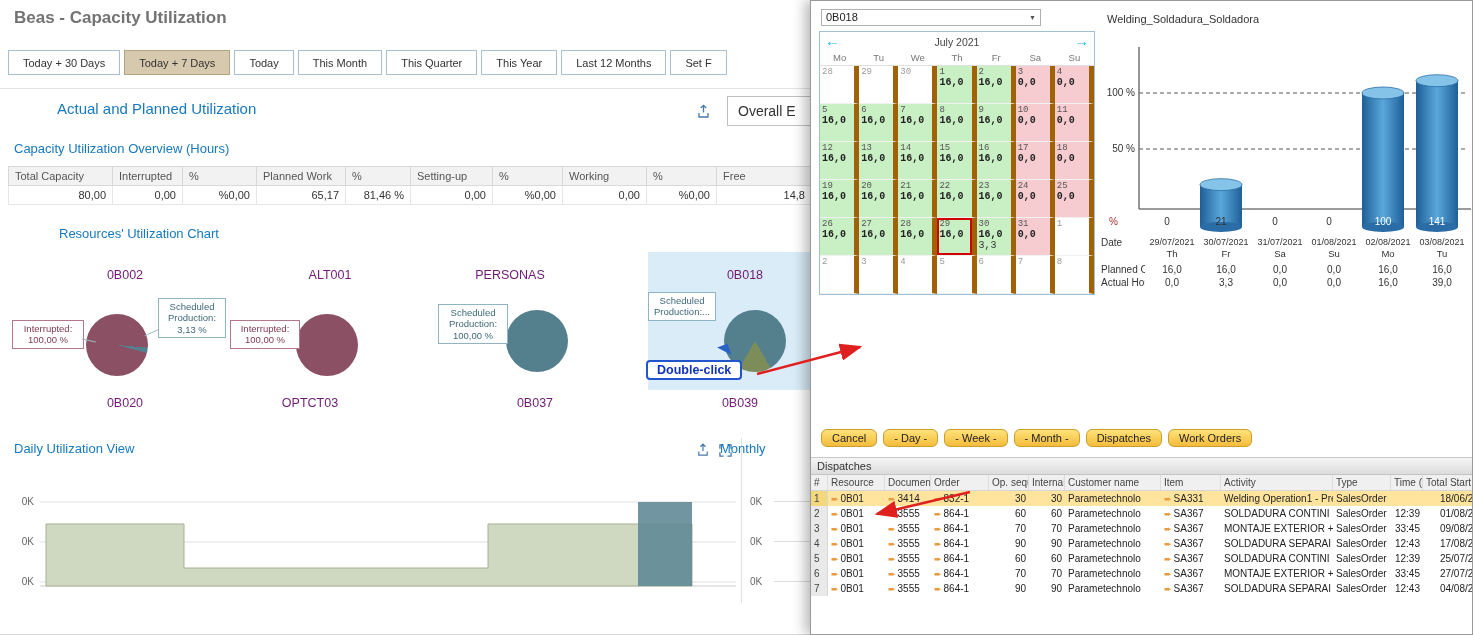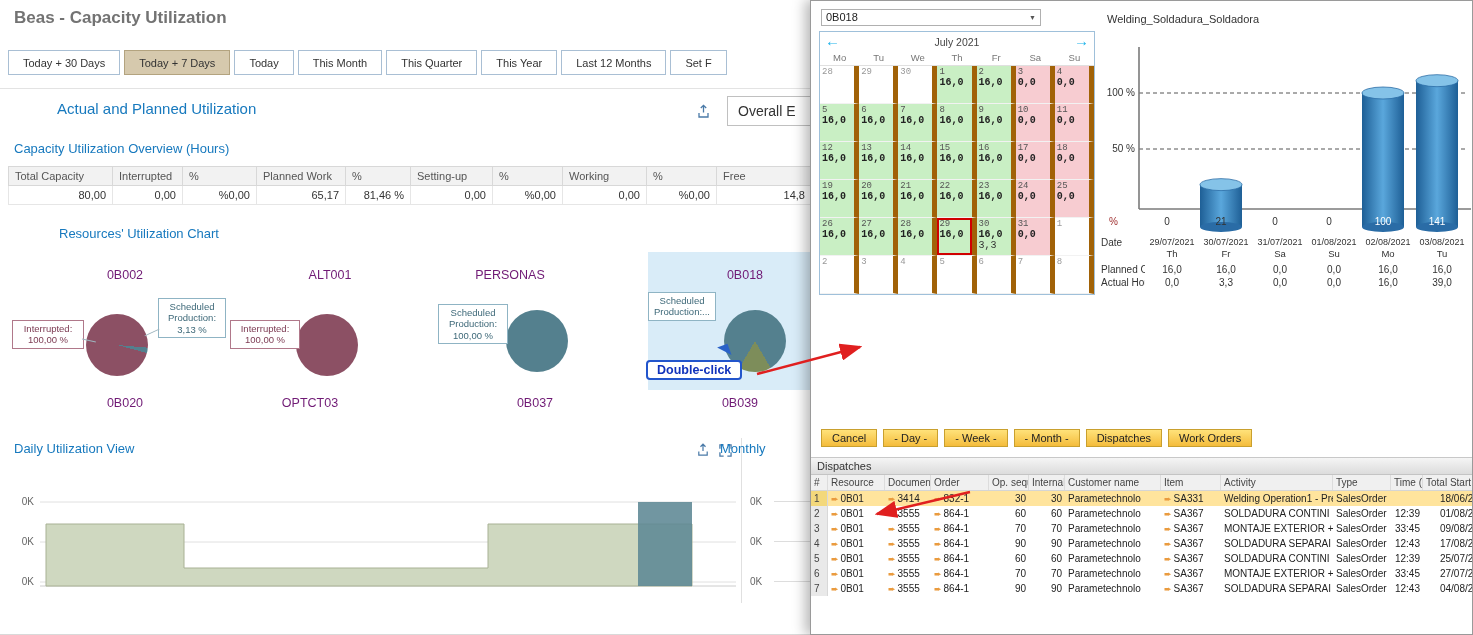--- a/index.html
+++ b/index.html
@@ -82,21 +82,21 @@
   .sum-row { display:grid; grid-template-columns:44px repeat(7,54px); align-items:start; }
   .sum-label { overflow:hidden; white-space:nowrap; }
   .sum-cell { text-align:center; overflow:hidden; white-space:nowrap; }
   .sum-cell .dow { font-size:9.5px; }
   .sum-row.dates { margin-bottom:4px; }
   .sum-row.dates .sum-cell { font-size:9px; line-height:1.25; }
   .sum-row + .sum-row { margin-top:2px; }
 
   .ov-buttons { position:absolute; left:10px; top:428px; display:flex; gap:6px; }
   .ybtn { height:18px; padding:1px 10px; font-size:11px; color:#222; cursor:pointer; font-family:inherit;
-          background:linear-gradient(#ffe27a,#f4bc3c); border:1px solid #c9a02e; border-radius:0; white-space:nowrap; }
+          background:linear-gradient(#ffe27a,#f4bc3c); border:1px solid #c9a02e; border-radius:6px; white-space:nowrap; }
 
   .disp-panel { position:absolute; left:0; top:456px; width:663px; bottom:0; border-top:1px solid #c8c8c8; }
   .disp-titlebar { height:17px; background:linear-gradient(#f5f5f5,#dcdcdc); border-bottom:1px solid #c4c4c4;
                    font-size:11px; color:#333; line-height:16px; padding-left:6px; }
   .disp-grid { display:grid; grid-template-columns:17px 57px 46px 58px 40px 36px 96px 60px 112px 58px 32px 70px; }
   .disp-head { background:#f0f0f0; border-bottom:1px solid #d5d5d5; }
   .disp-head .disp-cell { color:#444; border-right:1px solid #dcdcdc; }
   .disp-cell { height:15px; font-size:10px; line-height:15px; padding:0 3px; overflow:hidden; white-space:nowrap; color:#222; }
   .disp-row { background:#fff; cursor:pointer; }
   .disp-row.selected { background:#ffe49d; }

